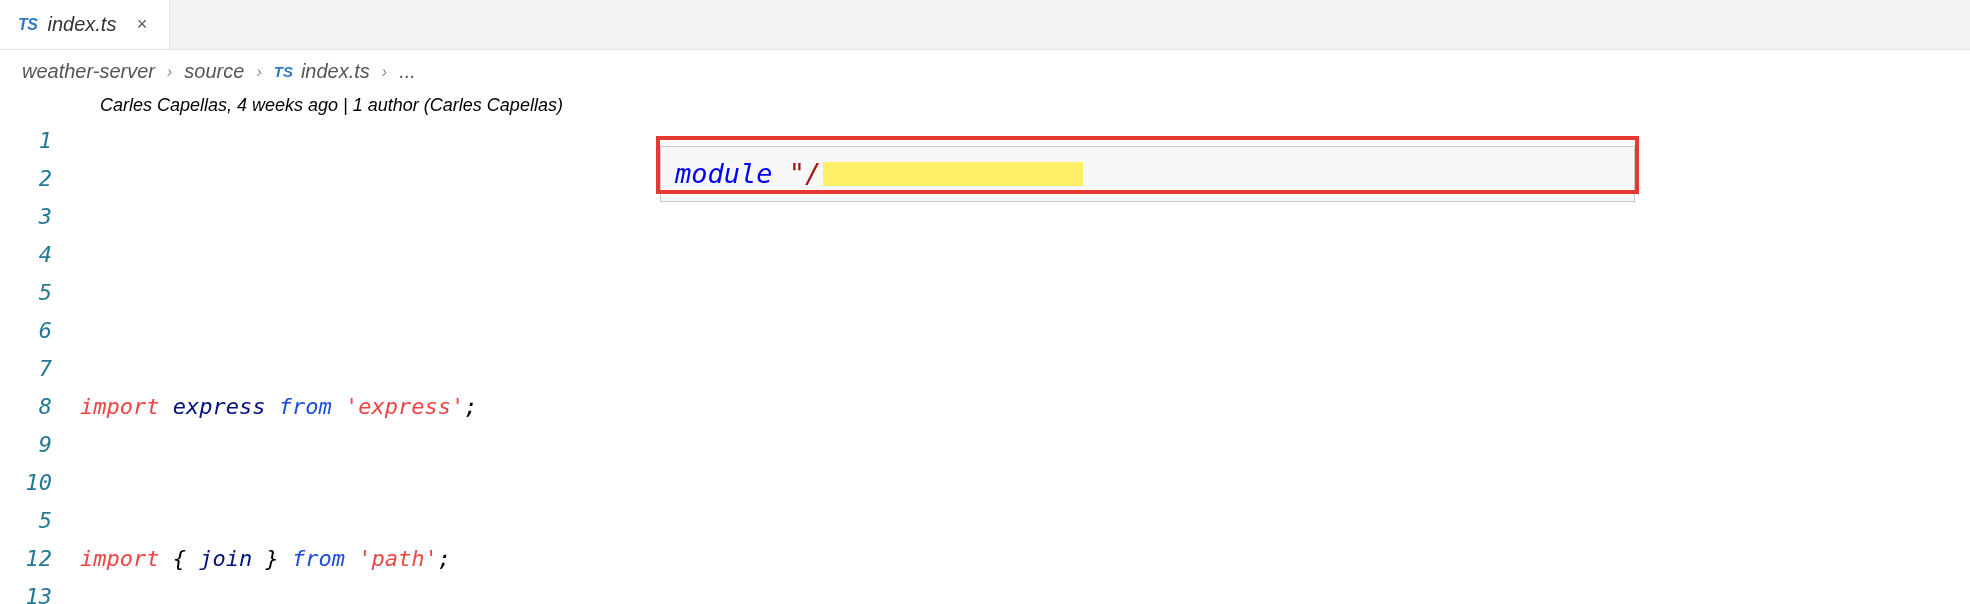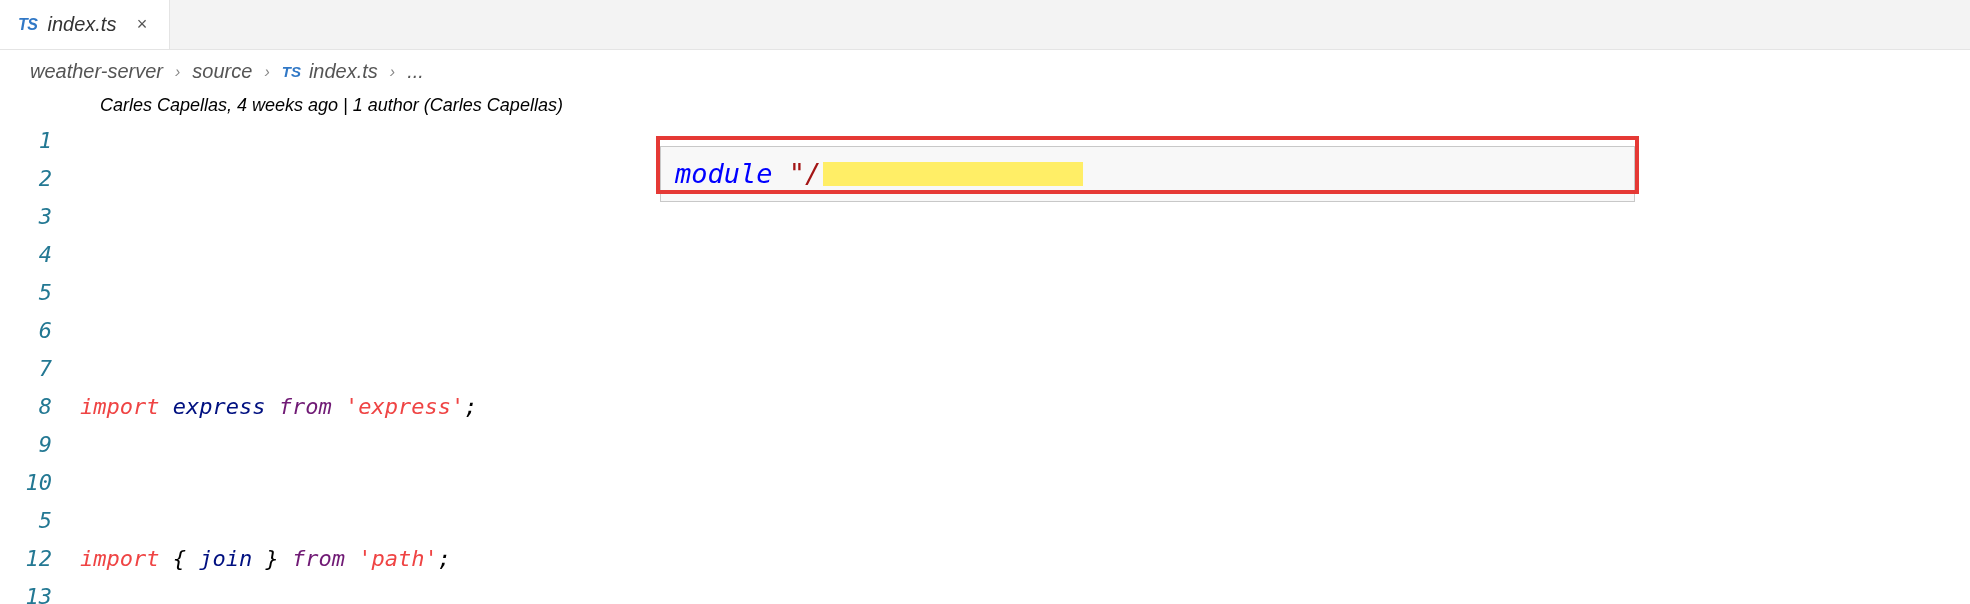--- a/index.html
+++ b/index.html
@@ -1,33 +1,33 @@
 <!DOCTYPE html>
 <html><head>
 <meta charset="utf-8">
 <style>
   * { box-sizing: border-box; margin: 0; padding: 0; font-style: italic; }
   html, body { width: 1970px; height: 604px; font-family: -apple-system, BlinkMacSystemFont, "Segoe UI", Helvetica, Arial, sans-serif; background: #ffffff; }
   .tab-bar { height: 50px; background: #f3f3f3; display: flex; align-items: stretch; border-bottom: 1px solid #e4e4e4;}
   .tab { display: flex; align-items: center; gap: 10px; padding: 0 18px; background: #ffffff; border-right: 1px solid #e4e4e4; font-size: 20px; color: #333; }
   .tab .ts-icon { font-weight: 700; color: #3178c6; font-size: 16px; letter-spacing: -0.5px;}
   .tab-close { font-size: 18px; color: #555; cursor: pointer; padding: 4px; margin-left: 6px;}
-  .breadcrumb { display: flex; align-items: center; gap: 12px; padding: 10px 30px; font-size: 20px; color: #555; }
+  .breadcrumb { display: flex; align-items: center; gap: 12px; padding: 10px 22px; font-size: 20px; color: #555; }
   .bc-sep { color: #888; font-size: 16px;}
   .bc-item { color: #555; }
   .bc-item.ts { display:flex; align-items:center; gap:8px;}
   .bc-item.ts .ts-icon { font-weight:700; color:#3178c6; font-size:15px;}
   .gitlens { padding: 2px 0 6px 100px; color: #000000; font-size: 18px; }
   .editor { display: flex; font-family: "SF Mono", Menlo, Monaco, Consolas, monospace; font-size: 22px; line-height: 38px; position: relative;}
   .gutter { width: 80px; text-align: right; color: #237893; padding-right: 28px; user-select:none; font-variant-numeric: tabular-nums;}
   .code { flex: 1; white-space: pre; color: #000; position: relative;}
   .code-line { height: 38px; display: flex; align-items: center; white-space: pre;}
   
   .kw-import { color: #ef4444; }
-  .kw-from { color: #701a75; }
+  .kw-from { color: #1d4ed8; }
   .var { color: #001080; }
   .str { color: #ef4444; }
 
   
   .hover-box { position: absolute; top: 24px; left: 580px; width: 975px; background: #f8f8f8; border: 1px solid #c8c8c8; padding: 8px 14px; font-family: "SF Mono", Menlo, Monaco, Consolas, monospace; font-size: 27px; color: #333; display:flex; align-items:center;}
   .hover-box .hl { background: #ffee66; display:inline-block; width:260px; height:24px; vertical-align:middle; margin: 0 2px;}
   .hover-kw { color: #0000ff; }
   .hover-str { color: #a31515; }
   .annot-rect { position:absolute; border: 4px solid #e53935; top: 14px; left: 576px; width: 983px; height: 58px; pointer-events:none;}
 </style>

